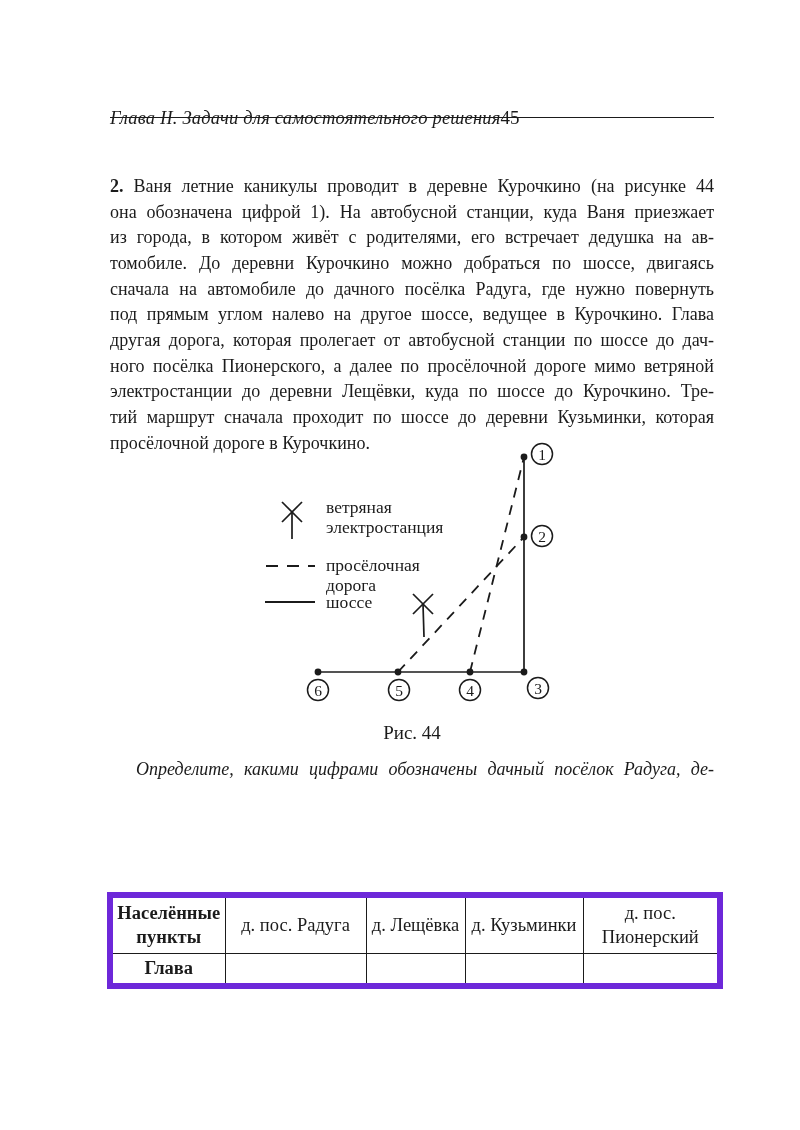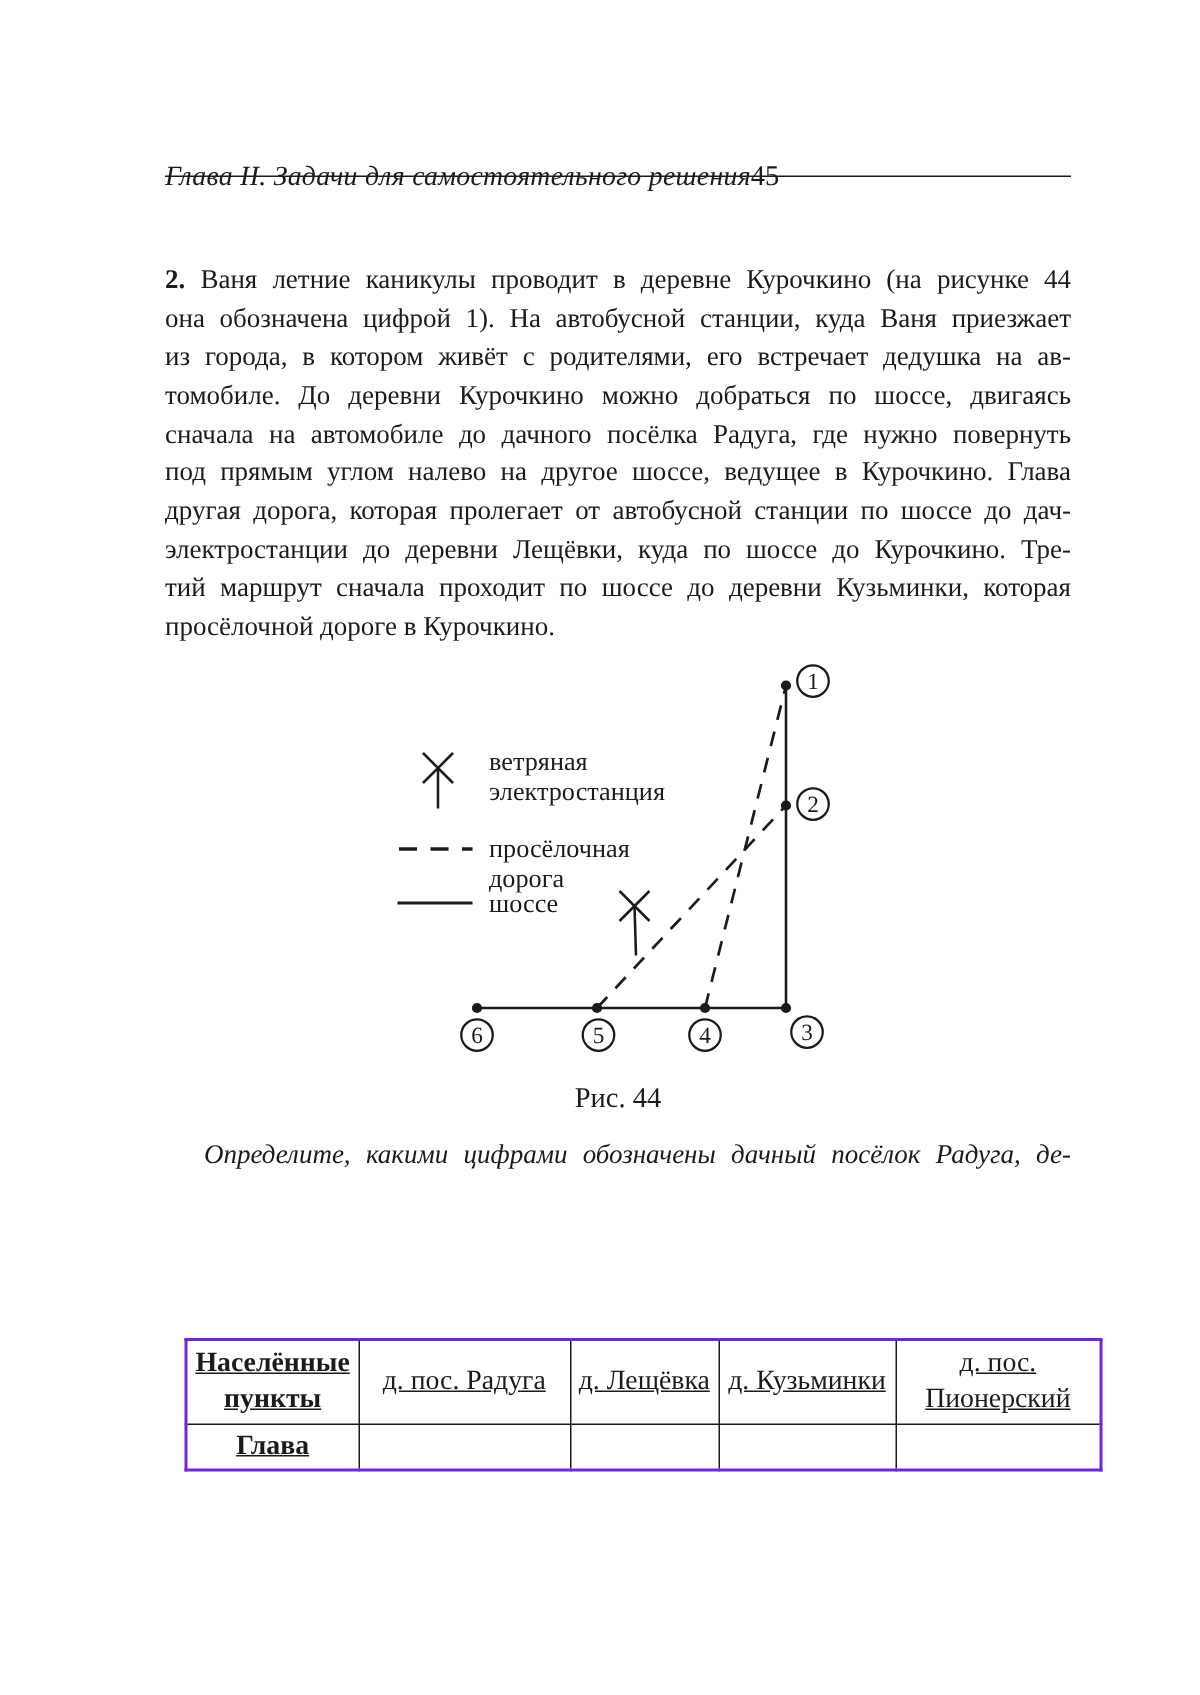--- a/index.html
+++ b/index.html
@@ -27,22 +27,22 @@
   .pnum { font-weight:bold; }
 
   
   .fig-svg { position:absolute; left:250px; top:438px; width:330px; height:270px; }
   .fig-svg line, .fig-svg circle.node-circle { stroke:#1b1b1b; }
   .legend-text { font-family:"Liberation Serif", serif; font-size:17.5px; fill:#1b1b1b; }
   .node-num { font-family:"Liberation Serif", serif; font-size:15.5px; fill:#1b1b1b; text-anchor:middle; }
   .caption { position:absolute; left:110px; top:722px; width:604px; text-align:center; font-size:19px; }
 
   
-  .task-table { position:absolute; left:123px; top:892px; width:610px;
-    border-collapse:collapse; table-layout:fixed; border:2px solid #6d28d9;text-decoration:underline; }
+  .task-table { position:absolute; left:107px; top:892px; width:610px;
+    border-collapse:collapse; table-layout:fixed; border:6px solid #6d28d9; }
   .task-table td {
     border:1.5px solid #1b1b1b; text-align:center; vertical-align:middle;
     font-size:18.5px; line-height:1.28; padding:1px 3px;
   }
   .task-table .hrow td { height:53px; }
   .task-table .drow td { height:27px; }
   .task-table td.bold { font-weight:bold; }
 
   
   .answer { position:absolute; left:138px; top:997px; font-size:19px; }
@@ -61,20 +61,21 @@
 
   <div class="para" id="para1">
     <div class="pline"><span class="pnum">2.</span><span> Ваня летние каникулы проводит в деревне Курочкино (на рисунке 44</span></div>
     <div>
         <div class="pline">она обозначена цифрой 1). На автобусной станции, куда Ваня приезжает</div>
         <div class="pline">из города, в котором живёт с родителями, его встречает дедушка на ав-</div>
         <div class="pline">томобиле. До деревни Курочкино можно добраться по шоссе, двигаясь</div>
         <div class="pline">сначала на автомобиле до дачного посёлка Радуга, где нужно повернуть</div>
         <div class="pline">под прямым углом налево на другое шоссе, ведущее в Курочкино. Глава</div>
         <div class="pline">другая дорога, которая пролегает от автобусной станции по шоссе до дач-</div>
+        <div class="pline">ного посёлка Пионерского, а далее по просёлочной дороге мимо ветряной</div>
         <div class="pline">электростанции до деревни Лещёвки, куда по шоссе до Курочкино. Тре-</div>
         <div class="pline">тий маршрут сначала проходит по шоссе до деревни Кузьминки, которая</div>
         <div class="pline last">просёлочной дороге в Курочкино.</div>
       </div>
   </div>
 
   <svg class="fig-svg" viewBox="250 438 330 270" xmlns="http://www.w3.org/2000/svg">
 
     <g stroke="#1b1b1b" stroke-width="1.7" fill="none">
       <line x1="282" y1="502" x2="302" y2="522"></line>

